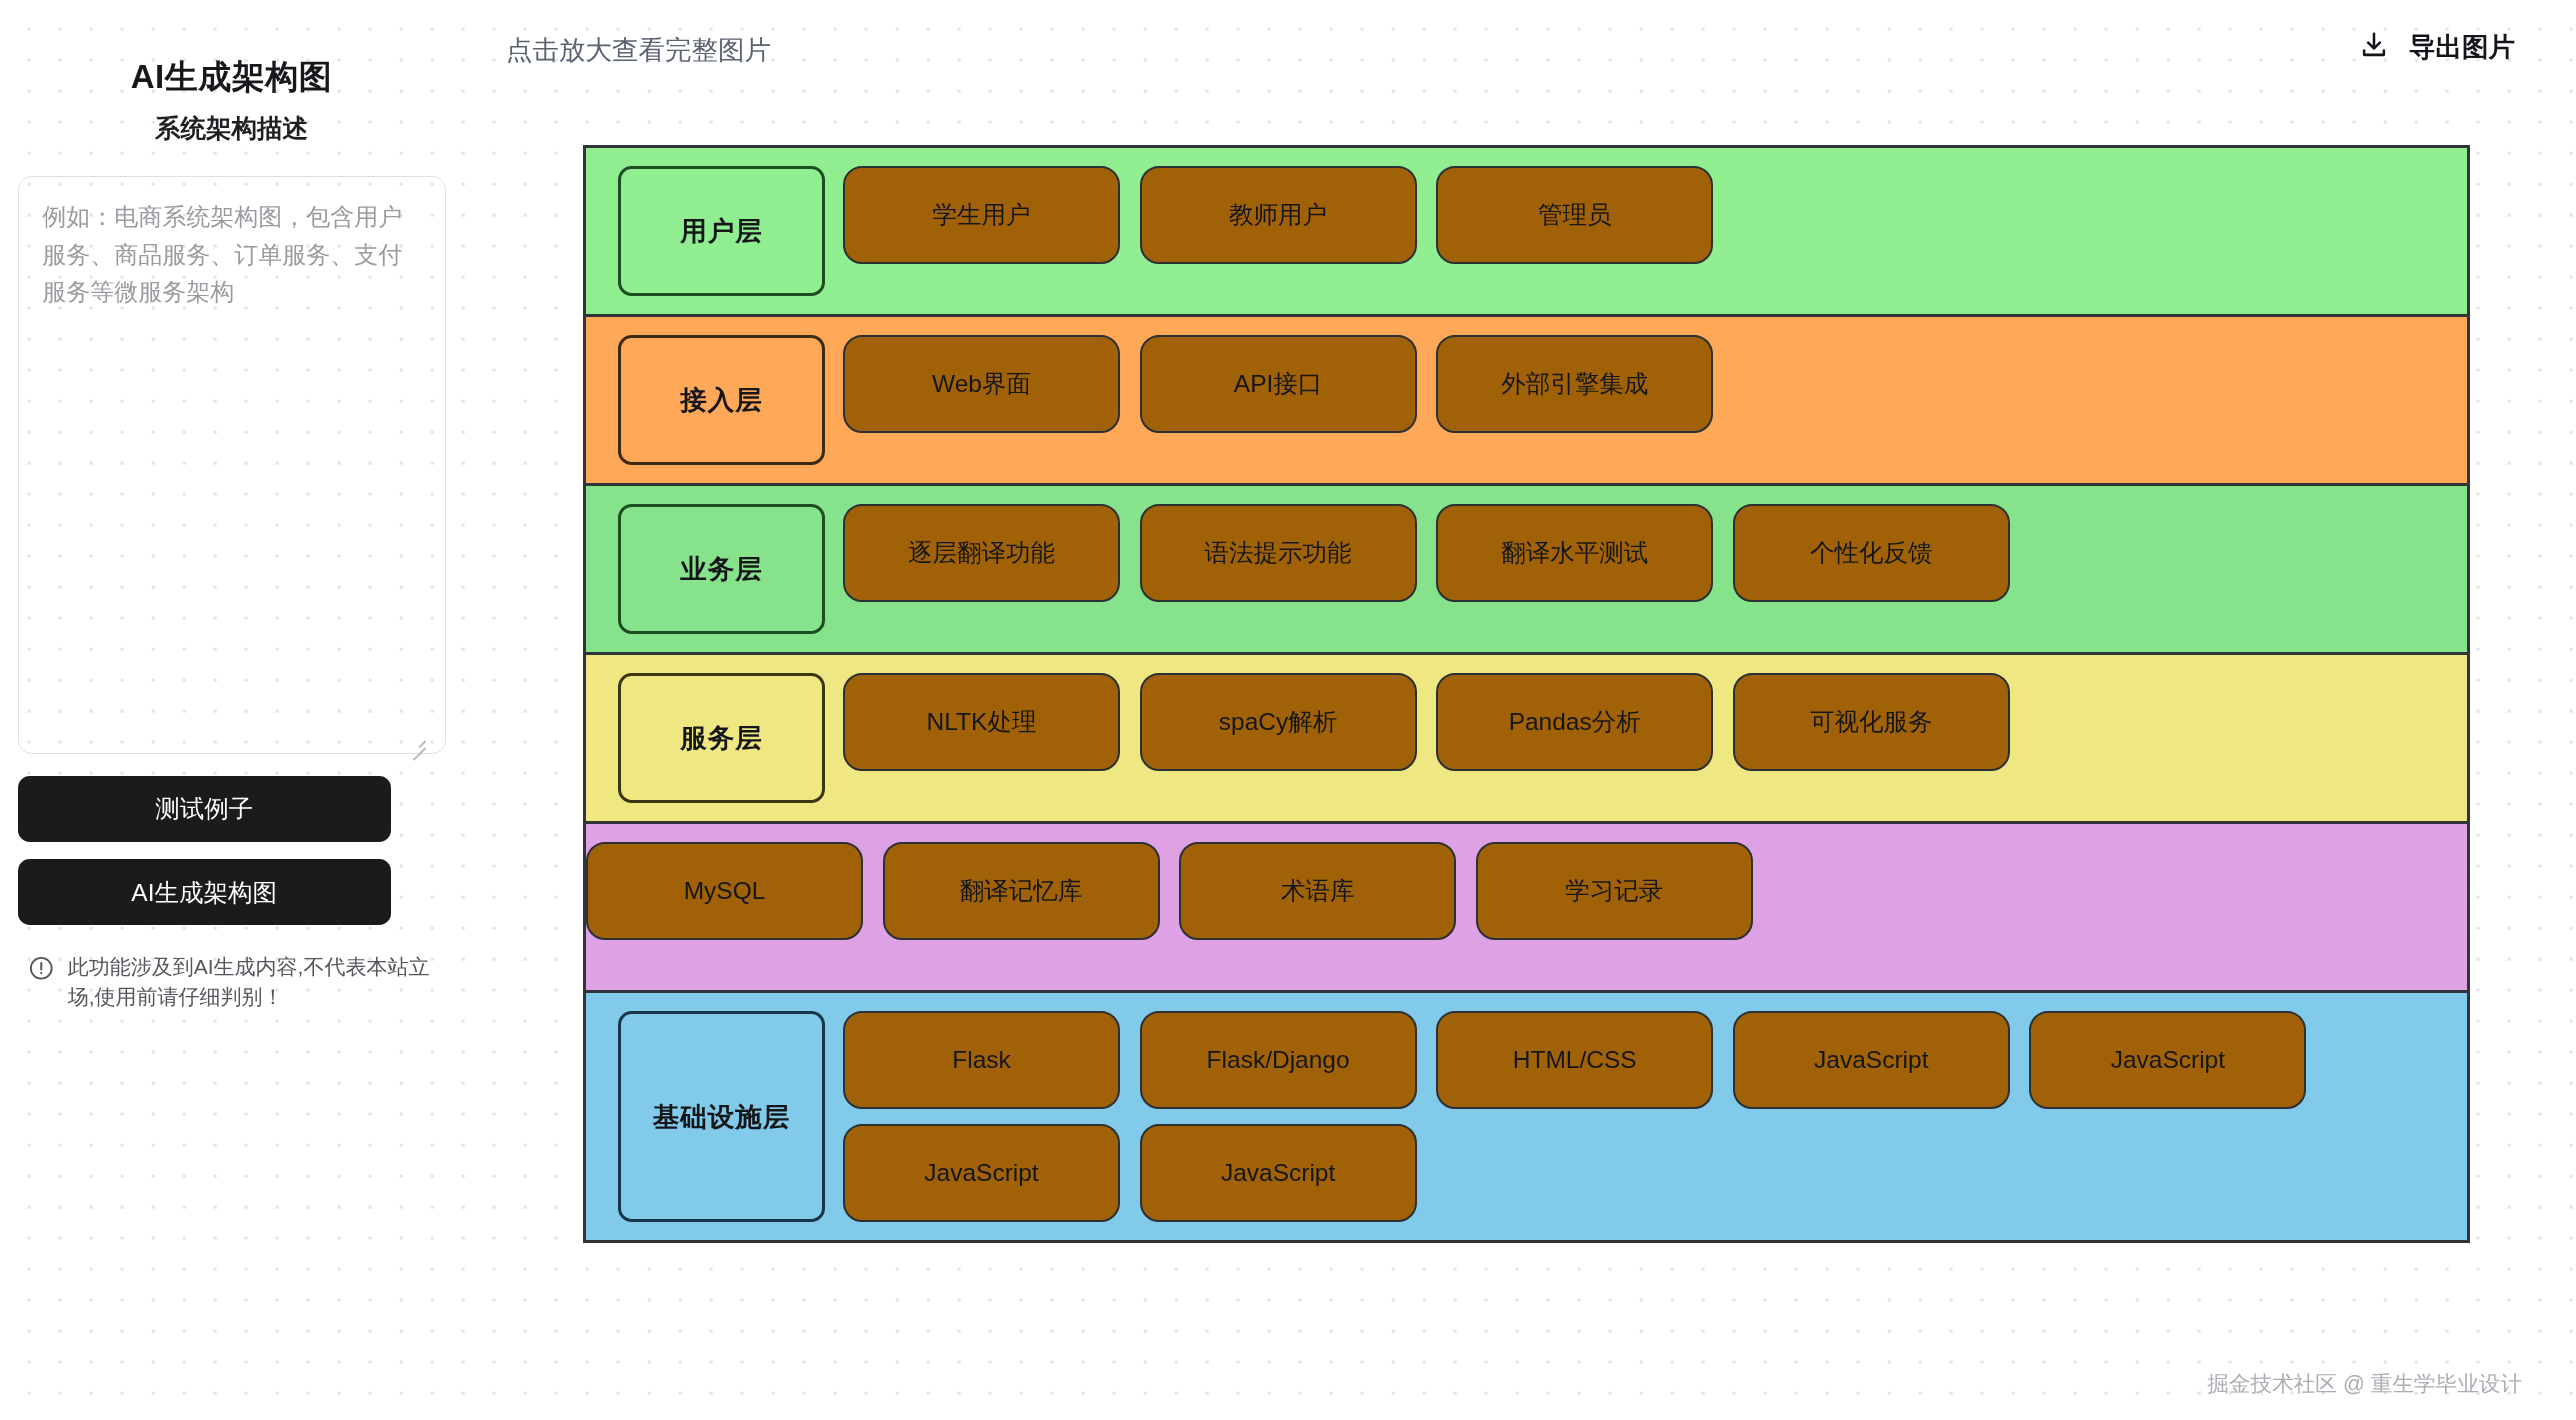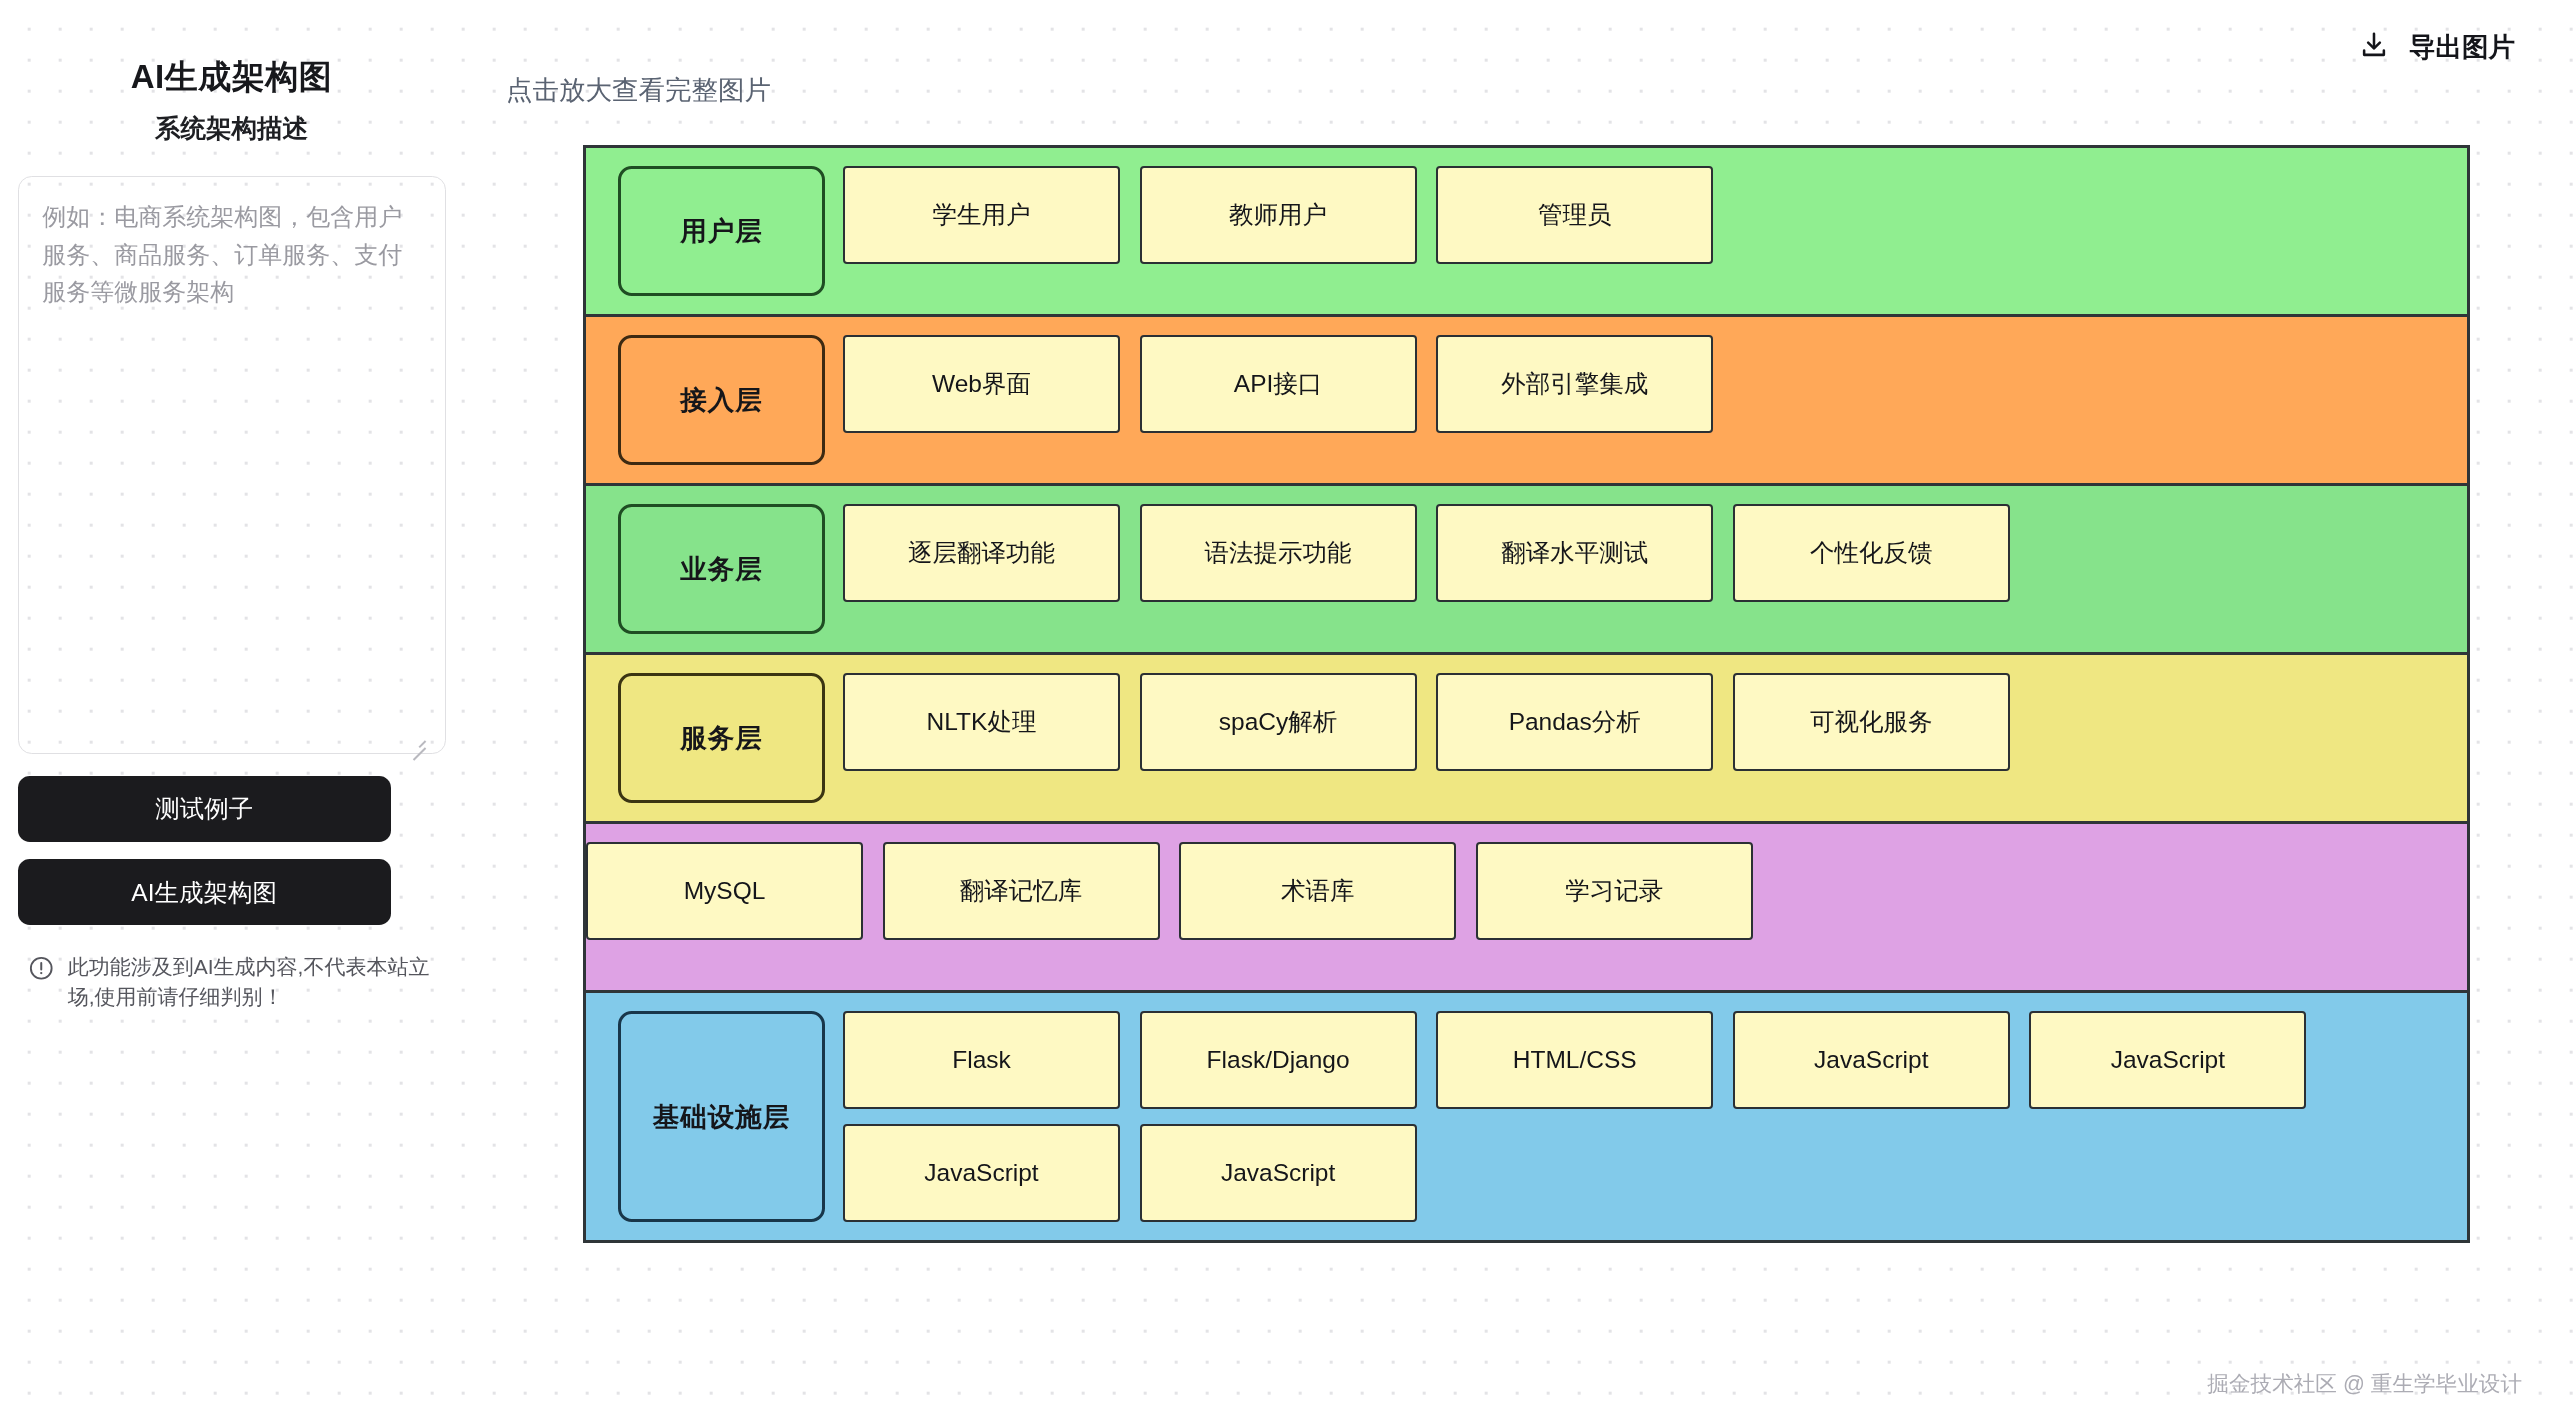--- a/index.html
+++ b/index.html
@@ -115,21 +115,20 @@
   #topbar {
     position: absolute;
     left: 463px; top: 0;
     width: 2113px; height: 94px;
   }
   .hint-text {
     position: absolute;
     left: 43px; top: 32px;
     font-size: 26.5px;
     color: #5a6372;
-    margin-top: 40px;
   }
   .export-btn {
     position: absolute;
     right: 61px; top: 29px;
     display: flex;
     align-items: flex-start;
     gap: 18.6px;
     background: none;
     border: none;
     cursor: pointer;
@@ -183,23 +182,23 @@
     gap: 15.7px 19.6px;
     align-content: flex-start;
     padding-right: 25.5px;
   }
   .node {
     flex: 0 0 277px;
     min-height: 98px;
     display: flex;
     align-items: center;
     justify-content: center;
-    background: #fef9c3;
+    background: #a16207;
     border: 2.9px solid #2b3034;
-    border-radius: 4px;
+    border-radius: 19px;
     font-size: 24.5px;
     color: #15161a;
     text-align: center;
     padding: 5.9px 7.8px;
     cursor: pointer;
   }
 
   
   .watermark {
     position: absolute;

